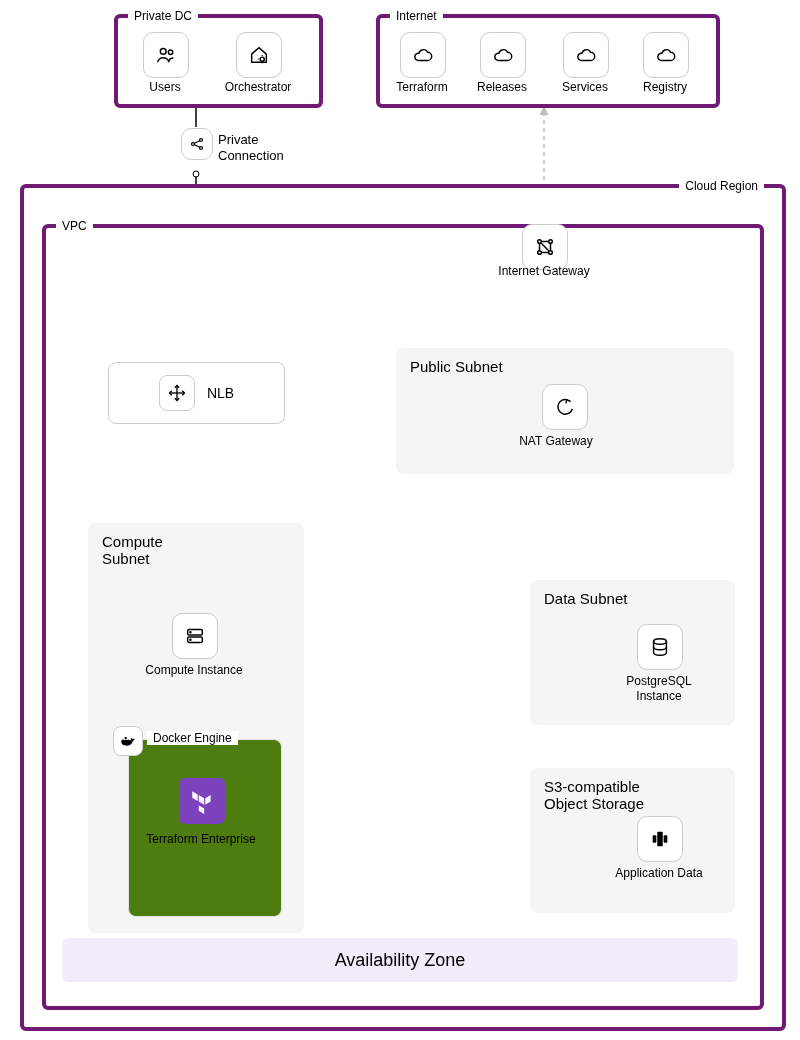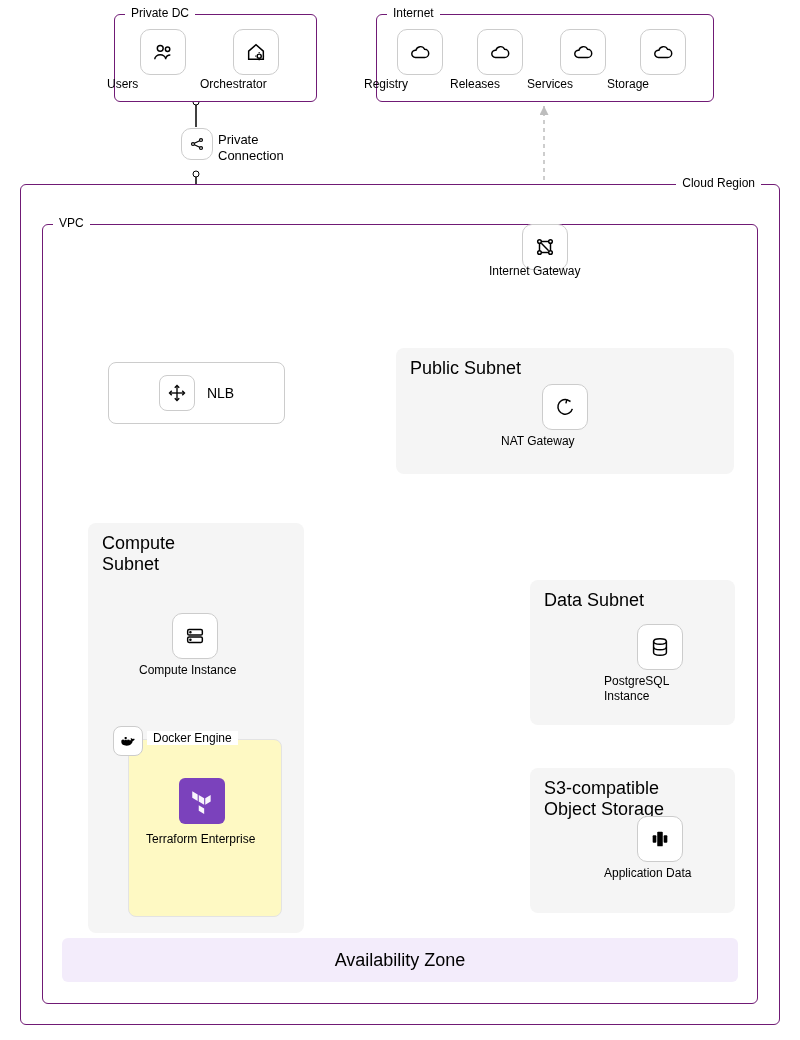--- a/index.html
+++ b/index.html
@@ -1,28 +1,28 @@
 <!DOCTYPE html>
 <html><head>
 <meta charset="utf-8">
 <style>
   html,body{margin:0;padding:0;font-family:-apple-system,BlinkMacSystemFont,"Segoe UI",Helvetica,Arial,sans-serif;font-size:13px;color:#000;background:#fff}
   .canvas{position:relative;width:800px;height:1040px;background:#fff}
-  .box{position:absolute;border:1px solid #701a75;border-radius:6px;background:#fff}
+  .box{position:absolute;border:4px solid #701a75;border-radius:6px;background:#fff}
   .box-label{position:absolute;top:-9px;left:10px;background:#fff;padding:0 6px;font-size:12px;color:#000}
   .region-label{position:absolute;top:-9px;right:18px;background:#fff;padding:0 6px;font-size:12px}
   .subnet{position:absolute;background:#f5f5f5;border-radius:8px}
-  .subnet-label{position:absolute;top:10px;left:14px;font-size:18px;color:#000}
+  .subnet-label{position:absolute;top:10px;left:14px;font-size:15px;color:#000}
   .node-box{position:absolute;width:44px;height:44px;border:1px solid #ccc;border-radius:10px;background:#fff;display:flex;align-items:center;justify-content:center}
-  .node-text{position:absolute;text-align:left;font-size:12px;line-height:1.25;width:110px;transform:translateX(-33px)}
+  .node-text{position:absolute;text-align:center;font-size:12px;line-height:1.25;width:110px;transform:translateX(-33px)}
   .tiny-label{font-size:12px}
   .nlb{position:absolute;border:1px solid #ccc;border-radius:8px;background:#fff;display:flex;align-items:center;justify-content:center;gap:12px;font-size:14px}
   .nlb .node-icon{width:26px;height:26px;border:1px solid #ccc;border-radius:8px;display:flex;align-items:center;justify-content:center;font-size:14px;padding:4px}
   .az{position:absolute;background:#f3ecfb;border-radius:6px;display:flex;align-items:center;justify-content:center;font-size:18px}
-  .docker-group{position:absolute;border:1px solid #e3e3e3;border-radius:8px;background:#fef9c3}
+  .docker-group{position:absolute;border:1px solid #e3e3e3;border-radius:8px;background:#4d7c0f}
   .docker-chip{position:absolute;top:-14px;left:-16px;width:28px;height:28px;border:1px solid #ccc;border-radius:8px;background:#fff;display:flex;align-items:center;justify-content:center}
   .docker-label{position:absolute;top:-9px;left:18px;background:#fff;padding:0 6px;font-size:12px}
   .terraform{position:absolute;width:46px;height:46px;background:#7b42bc;border-radius:6px;display:flex;align-items:center;justify-content:center}
   svg.arrows{position:absolute;top:0;left:0;width:800px;height:1040px;pointer-events:none}
 </style>
 </head>
 <body>
 
 <div class="canvas">
 
@@ -82,39 +82,39 @@
     <div class="node-text" style="left:118px;top:62px">Orchestrator</div>
   </div>
 
   <div class="box" style="left:376px;top:14px;width:336px;height:86px">
     <div class="box-label">Internet</div>
     <div class="node-box" style="left:20px;top:14px">
       <svg width="22" height="22" viewBox="0 0 24 24" fill="none" stroke="#000" stroke-width="1.6">
           <path d="M7 18a4 4 0 1 1 .6-7.96A5 5 0 0 1 17 9a4 4 0 0 1 0 9H7z"></path>
         </svg>
     </div>
-    <div class="node-text tiny-label" style="left:20px;top:62px">Registry</div>
+    <div class="node-text tiny-label" style="left:20px;top:62px">Terraform</div>
     <div class="node-box" style="left:100px;top:14px">
       <svg width="22" height="22" viewBox="0 0 24 24" fill="none" stroke="#000" stroke-width="1.6">
           <path d="M7 18a4 4 0 1 1 .6-7.96A5 5 0 0 1 17 9a4 4 0 0 1 0 9H7z"></path>
         </svg>
     </div>
-    <div class="node-text tiny-label" style="left:106px;top:62px">Releases</div>
+    <div class="node-text tiny-label" style="left:100px;top:62px">Releases</div>
     <div class="node-box" style="left:183px;top:14px">
       <svg width="22" height="22" viewBox="0 0 24 24" fill="none" stroke="#000" stroke-width="1.6">
           <path d="M7 18a4 4 0 1 1 .6-7.96A5 5 0 0 1 17 9a4 4 0 0 1 0 9H7z"></path>
         </svg>
     </div>
     <div class="node-text tiny-label" style="left:183px;top:62px">Services</div>
     <div class="node-box" style="left:263px;top:14px">
       <svg width="22" height="22" viewBox="0 0 24 24" fill="none" stroke="#000" stroke-width="1.6">
           <path d="M7 18a4 4 0 1 1 .6-7.96A5 5 0 0 1 17 9a4 4 0 0 1 0 9H7z"></path>
         </svg>
     </div>
-    <div class="node-text tiny-label" style="left:263px;top:62px">Storage</div>
+    <div class="node-text tiny-label" style="left:263px;top:62px">Registry</div>
   </div>
 
   <div class="node-box" style="left:181px;top:128px;width:30px;height:30px">
     <svg width="16" height="16" viewBox="0 0 24 24" fill="none" stroke="#000" stroke-width="1.8">
         <circle cx="6" cy="12" r="2.2"></circle>
         <circle cx="18" cy="6" r="2.2"></circle>
         <circle cx="18" cy="18" r="2.2"></circle>
         <line x1="8" y1="11" x2="16" y2="7"></line>
         <line x1="8" y1="13" x2="16" y2="17"></line>
       </svg>

